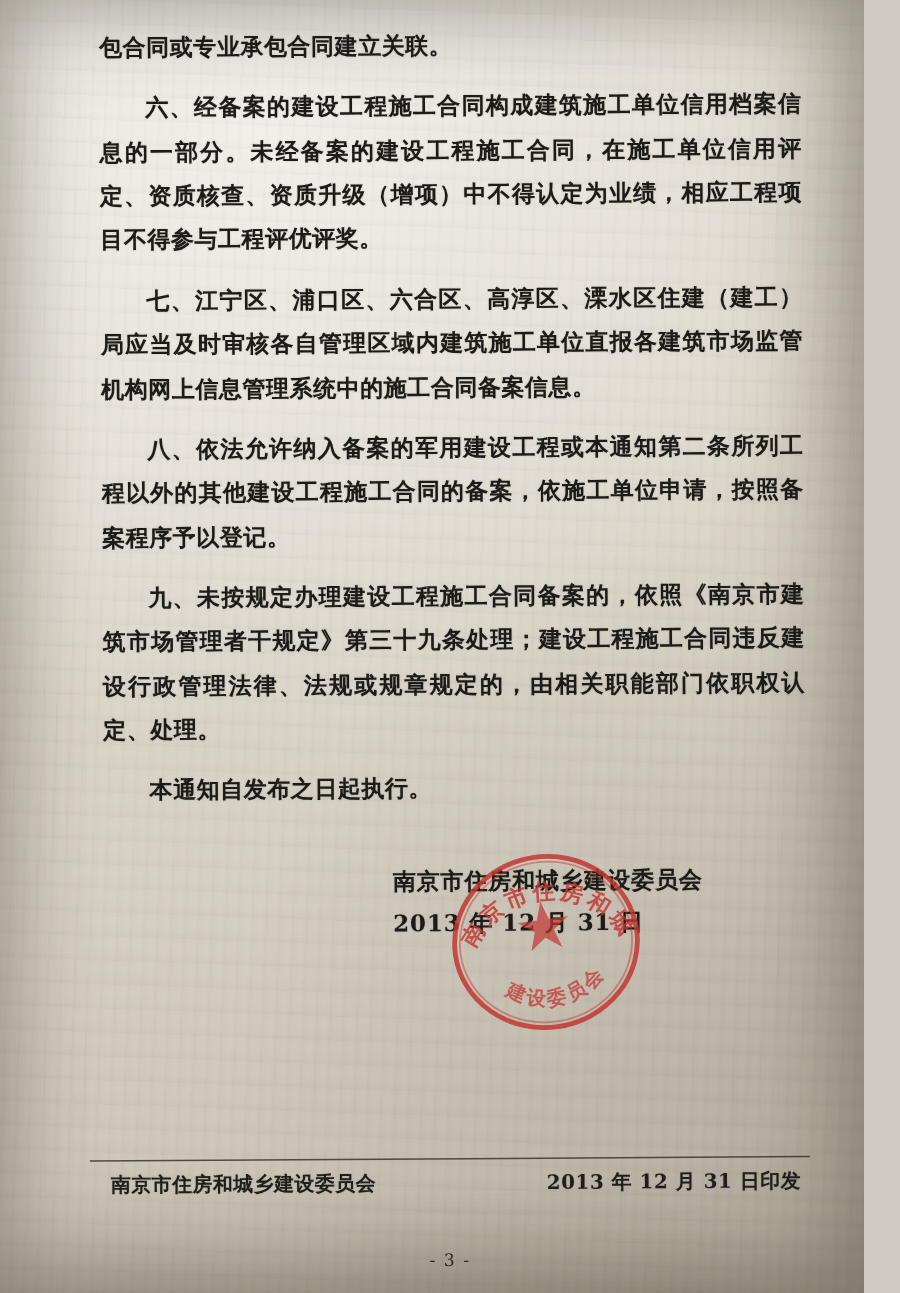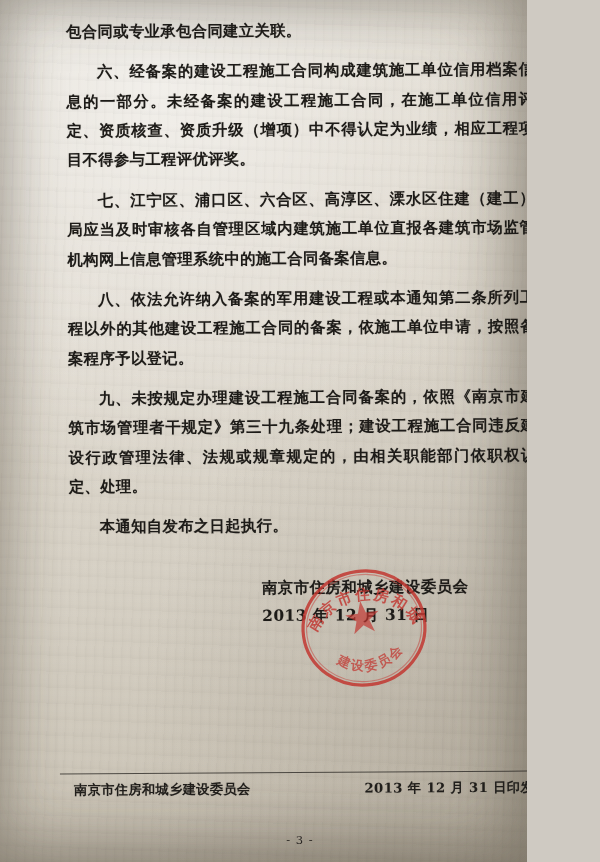--- a/index.html
+++ b/index.html
@@ -10,28 +10,27 @@
     width: 600px;
     height: 862px;
     background: #cfcac2;
     font-family: "DejaVu Sans", sans-serif;
     overflow: hidden;
   }
 
   
   .page {
     position: relative;
-    width: 480px;
+    width: 576px;
     height: 862px;
     background:
       radial-gradient(ellipse 120% 80% at 30% 10%, rgba(255,255,255,0.55), rgba(255,255,255,0) 60%),
       radial-gradient(ellipse 90% 70% at 85% 85%, rgba(120,110,95,0.22), rgba(0,0,0,0) 65%),
       linear-gradient(168deg, #e3ded4 0%, #ded8cd 35%, #d5cfc3 62%, #c9c2b4 88%, #bdb6a7 100%);
     overflow: hidden;
-    padding-left: 47px;
   }
   
   .page::before {
     content: "";
     position: absolute;
     inset: 0;
     background:
       repeating-linear-gradient(92deg, rgba(0,0,0,0.020) 0px, rgba(0,0,0,0) 3px, rgba(255,255,255,0.025) 6px, rgba(0,0,0,0) 9px),
       repeating-linear-gradient(2deg, rgba(0,0,0,0.018) 0px, rgba(0,0,0,0) 5px, rgba(255,255,255,0.02) 11px, rgba(0,0,0,0) 16px);
     pointer-events: none;

